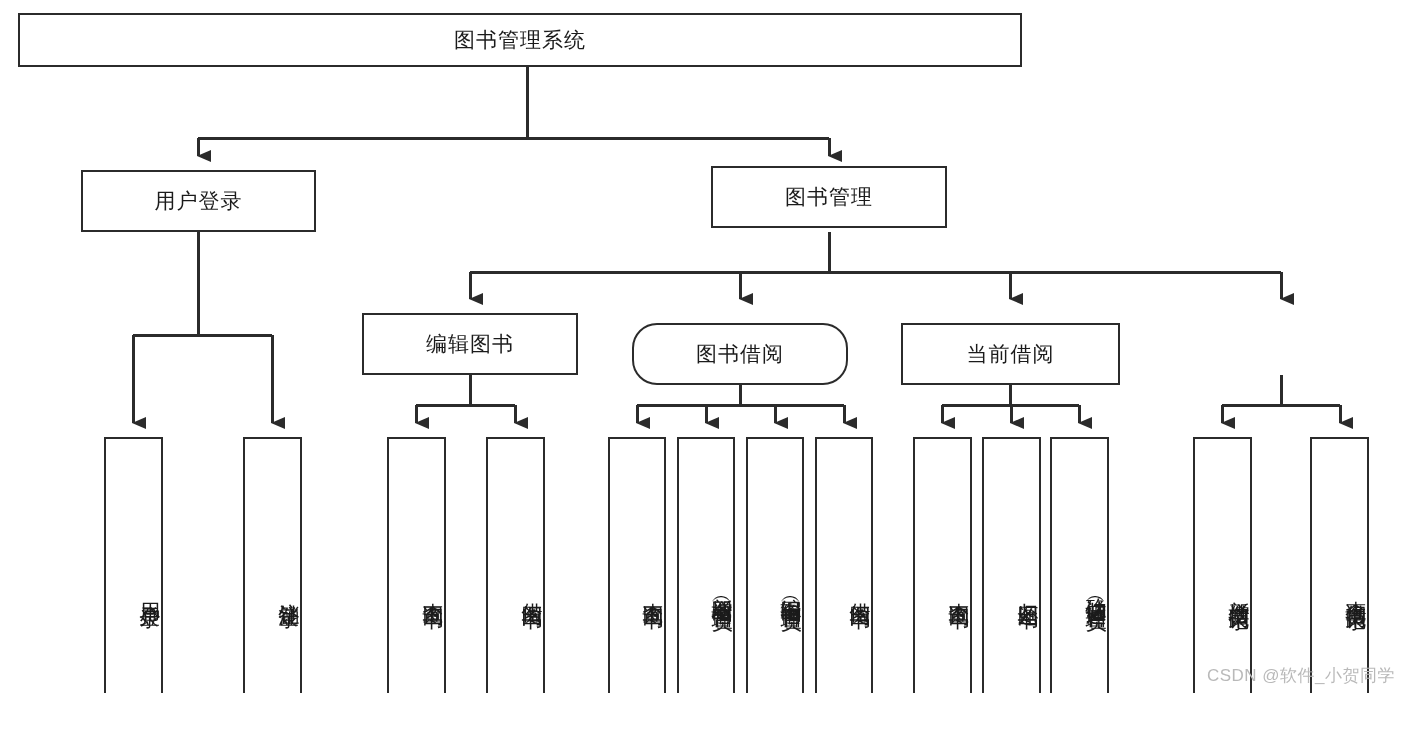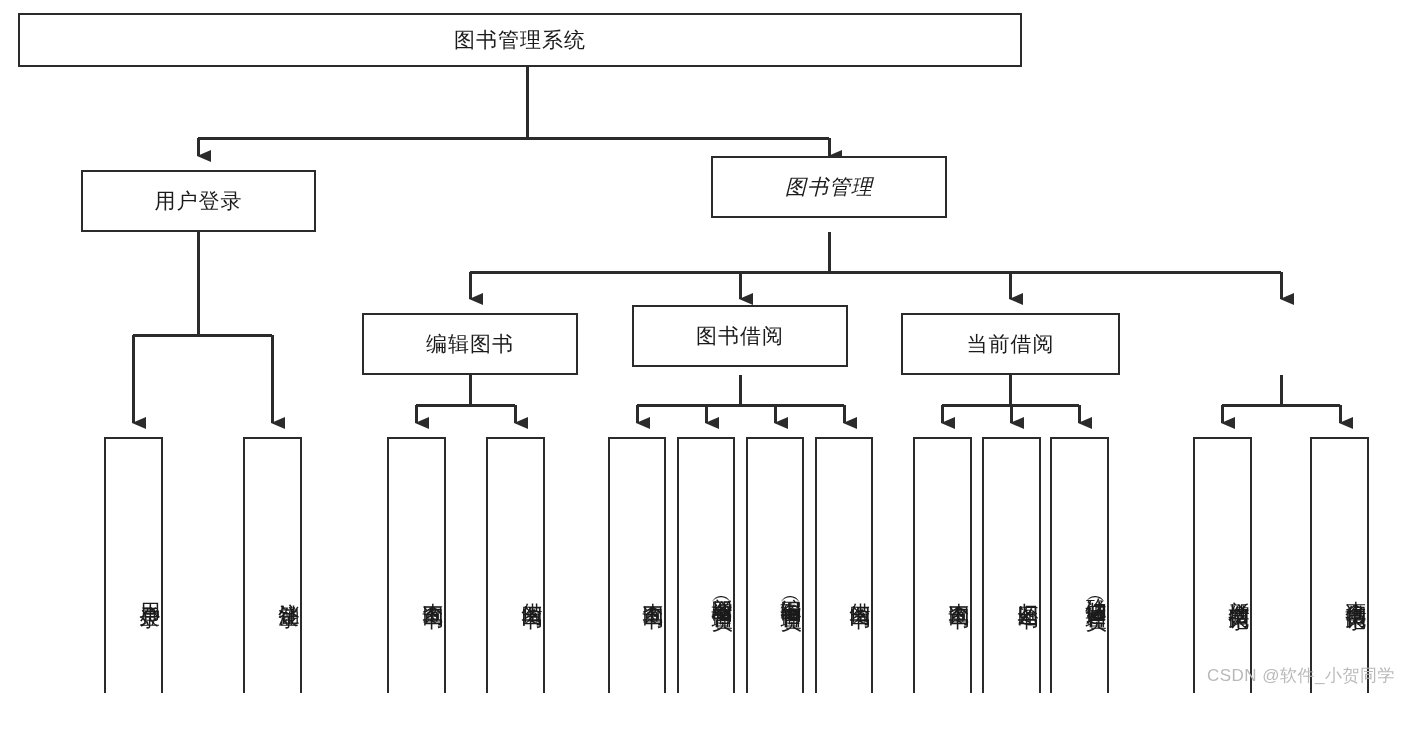--- a/index.html
+++ b/index.html
@@ -120,31 +120,31 @@
     </g>
   </svg>
 
   <div class="node horiz" style="left: 18px; top: 13px; width: 1004px; height: 54px;">
     <span>图书管理系统</span>
   </div>
 
   <div class="node horiz" style="left: 81px; top: 170px; width: 235px; height: 62px;">
     <span>用户登录</span>
   </div>
-  <div class="node horiz" style="left: 711px; top: 156px; width: 236px; height: 62px; font-style: italic;">
+  <div class="node horiz" style="left: 711px; top: 166px; width: 236px; height: 62px;">
     <span>图书管理</span>
   </div>
 
   <div class="node horiz" style="left: 362px; top: 313px; width: 216px; height: 62px;">
     <span>编辑图书</span>
   </div>
-  <div class="node horiz" style="left: 632px; top: 305px; width: 216px; height: 62px;">
+  <div class="node horiz" style="left: 632px; top: 323px; width: 216px; height: 62px; border-radius: 25px;">
     <span>图书借阅</span>
   </div>
-  <div class="node horiz" style="left: 901px; top: 313px; width: 219px; height: 62px;">
+  <div class="node horiz" style="left: 901px; top: 323px; width: 219px; height: 62px;">
     <span>当前借阅</span>
   </div>
 
   <div class="node vert" style="left: 104px; top: 437px; width: 59px; height: 297px;">
     <span class="vtext">用户登录</span>
   </div>
   <div class="node vert" style="left: 243px; top: 437px; width: 59px; height: 297px;">
     <span class="vtext">注销登录</span>
   </div>
   <div class="node vert" style="left: 387px; top: 437px; width: 59px; height: 297px;">

